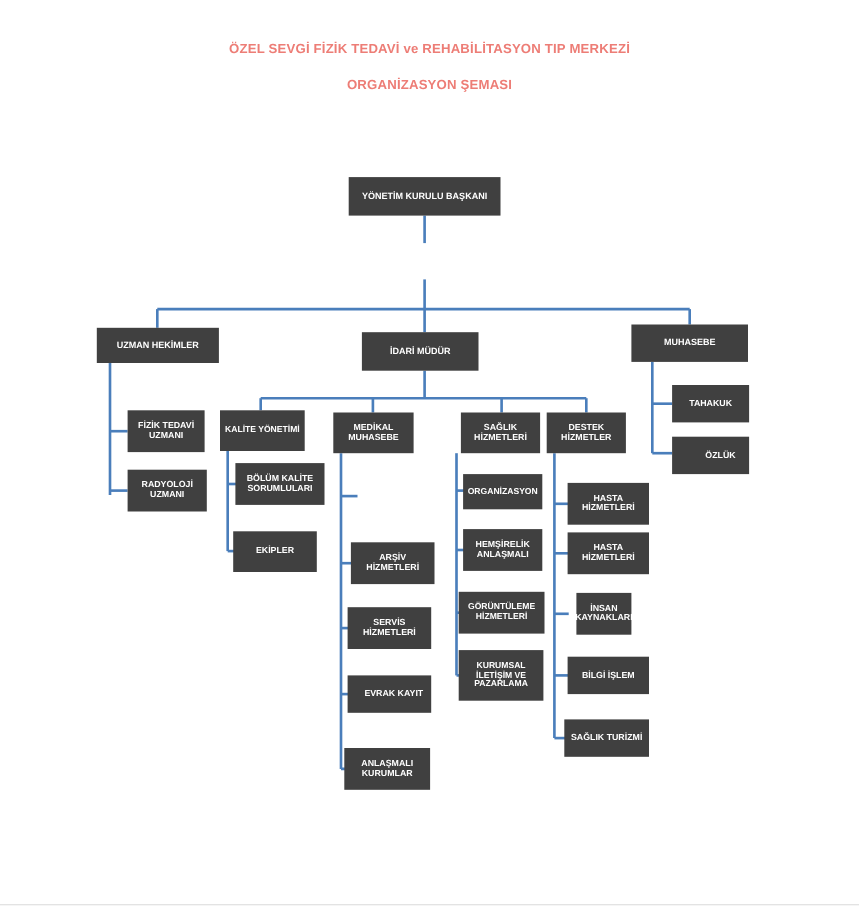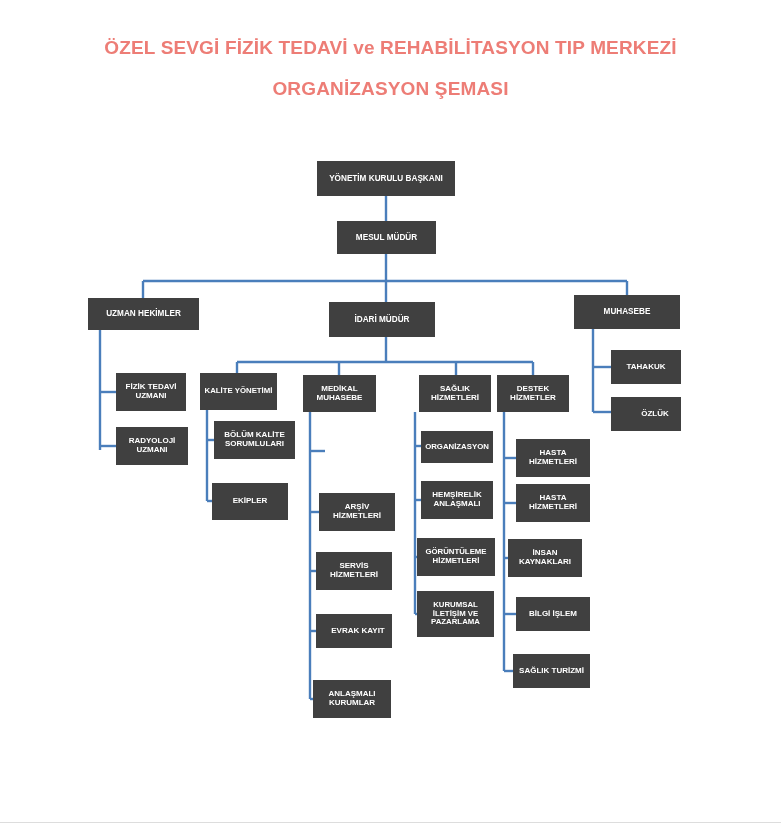--- a/index.html
+++ b/index.html
@@ -24,21 +24,21 @@
   .title-block {
     position: absolute;
     left: 0;
     top: 38px;
     width: 781px;
     text-align: center;
   }
   .title-line {
     color: #ed7d76;
     font-weight: bold;
-    font-size: 19px;
+    font-size: 12px;
     letter-spacing: 0.15px;
     line-height: 1.1;
   }
   .title-line.second {
     margin-top: 20px;
   }
   #connector-layer {
     position: absolute;
     left: 0; top: 0;
     width: 781px;
@@ -131,21 +131,20 @@
       <path d="M 504 458 L 517 458"></path>
       <path d="M 504 503 L 517 503"></path>
       <path d="M 504 558 L 517 558"></path>
       <path d="M 504 614 L 517 614"></path>
       <path d="M 504 671 L 517 671"></path>
     </g>
   </svg>
 
   <div class="node s-top" style="left:317px; top:161px; width:138px; height:35px;">YÖNETİM KURULU BAŞKANI</div>
 
-  <div class="node s-top" style="left:337px; top:221px; width:99px; height:33px;">MESUL MÜDÜR</div>
 
   <div class="node s-mid" style="left:88px; top:298px; width:111px; height:32px;">UZMAN HEKİMLER</div>
   <div class="node s-mid" style="left:329px; top:302px; width:106px; height:35px;">İDARİ MÜDÜR</div>
   <div class="node s-mid" style="left:574px; top:295px; width:106px; height:34px;">MUHASEBE</div>
 
   <div class="node s-leaf" style="left:116px; top:373px; width:70px; height:38px;">FİZİK TEDAVİ
 UZMANI</div>
   <div class="node s-leaf" style="left:116px; top:427px; width:72px; height:38px;">RADYOLOJİ
 UZMANI</div>
 
@@ -178,20 +177,20 @@
   <div class="node s-tight" style="left:417px; top:538px; width:78px; height:38px;">GÖRÜNTÜLEME
 HİZMETLERİ</div>
   <div class="node s-tight" style="left:417px; top:591px; width:77px; height:46px;">KURUMSAL
 İLETİŞİM VE
 PAZARLAMA</div>
 
   <div class="node s-leaf" style="left:516px; top:439px; width:74px; height:38px;">HASTA
 HİZMETLERİ</div>
   <div class="node s-leaf" style="left:516px; top:484px; width:74px; height:38px;">HASTA
 HİZMETLERİ</div>
-  <div class="node s-leaf" style="left:508px; top:539px; width:74px; height:38px;">İNSAN
+  <div class="node s-leaf" style="left:524px; top:539px; width:50px; height:38px;">İNSAN
 KAYNAKLARI</div>
   <div class="node s-leaf" style="left:516px; top:597px; width:74px; height:34px;">BİLGİ İŞLEM</div>
   <div class="node s-leaf" style="left:513px; top:654px; width:77px; height:34px;">SAĞLIK TURİZMİ</div>
 
   <div class="footer-rule"></div>
 
 </div>
 
 </body></html>

